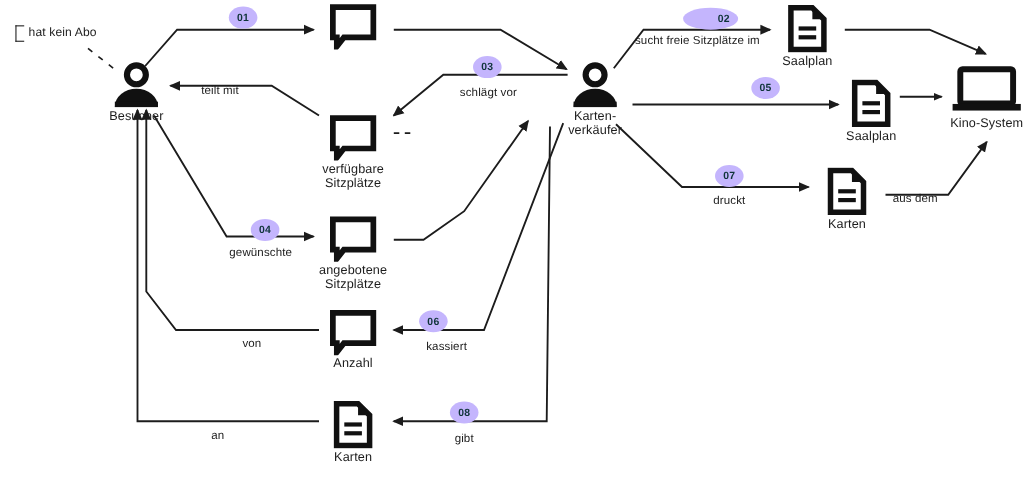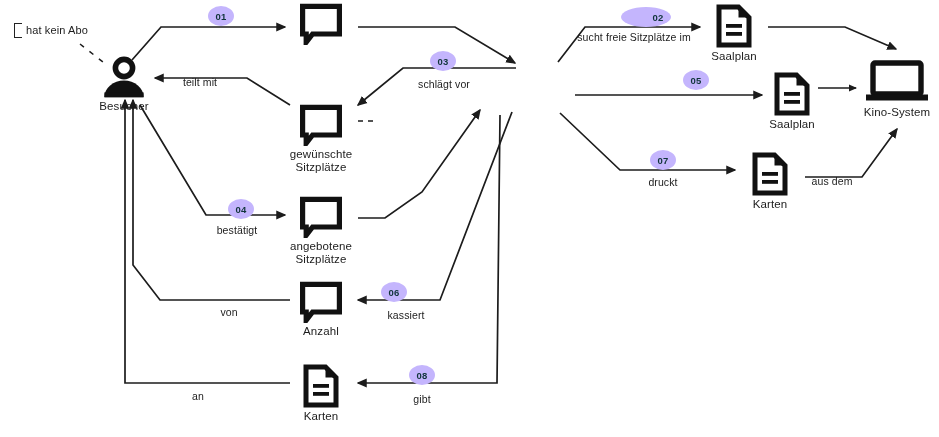--- a/index.html
+++ b/index.html
@@ -155,36 +155,47 @@
     <span class="glyph">
       <svg width="46" height="42" viewBox="0 0 46 42">
         <circle cx="23" cy="12" r="8.6" fill="none" stroke="#111" stroke-width="5.6"></circle>
         <path d="M 3.4 41 A 19.6 16.4 0 0 1 42.6 41 Z" fill="#111"></path>
         <rect x="3.4" y="36.4" width="39.2" height="5" fill="#111"></rect>
       </svg>
     </span>
     <span class="caption">Besucher</span>
   </div>
 
+  <div class="node" style="left:541px; top:56px;">
+    <span class="glyph">
+      <svg width="46" height="42" viewBox="0 0 46 42">
+        <circle cx="23" cy="12" r="8.6" fill="none" stroke="#111" stroke-width="5.6"></circle>
+        <path d="M 3.4 41 A 19.6 16.4 0 0 1 42.6 41 Z" fill="#111"></path>
+        <rect x="3.4" y="36.4" width="39.2" height="5" fill="#111"></rect>
+      </svg>
+    </span>
+    <span class="caption">Karten-
+verkäufer</span>
+  </div>
 
   <div class="node" style="left:321px; top:3px;">
     <span class="glyph">
       <svg width="46" height="42" viewBox="0 0 46 42">
         <path d="M 4.6 3.4 H 41.4 V 31 H 14.6 L 8.2 39.2 V 31 H 4.6 Z" fill="none" stroke="#111" stroke-width="5.2" stroke-linejoin="miter"></path>
       </svg>
     </span>
   </div>
 
   <div class="node" style="left:321px; top:104px;">
     <span class="glyph">
       <svg width="46" height="42" viewBox="0 0 46 42">
         <path d="M 4.6 3.4 H 41.4 V 31 H 14.6 L 8.2 39.2 V 31 H 4.6 Z" fill="none" stroke="#111" stroke-width="5.2" stroke-linejoin="miter"></path>
       </svg>
     </span>
-    <span class="caption">gewünschte
+    <span class="caption">verfügbare
 Sitzplätze</span>
   </div>
 
   <div class="node" style="left:321px; top:196px;">
     <span class="glyph">
       <svg width="46" height="42" viewBox="0 0 46 42">
         <path d="M 4.6 3.4 H 41.4 V 31 H 14.6 L 8.2 39.2 V 31 H 4.6 Z" fill="none" stroke="#111" stroke-width="5.2" stroke-linejoin="miter"></path>
       </svg>
     </span>
     <span class="caption">angebotene
@@ -263,21 +274,21 @@
   <div class="badge" style="left:443px; top:61px;">03</div>
   <div class="badge" style="left:241px; top:209px;">04</div>
   <div class="badge" style="left:663px; top:80px;margin-left:20px;">05</div>
   <div class="badge" style="left:394px; top:292px;">06</div>
   <div class="badge" style="left:663px; top:160px;">07</div>
   <div class="badge" style="left:422px; top:375px;">08</div>
 
   <div class="elabel" style="left:200px; top:32px;margin-top:44px;">teilt mit</div>
   <div class="elabel" style="left:634px; top:31px;">sucht freie Sitzplätze im</div>
   <div class="elabel" style="left:444px; top:78px;">schlägt vor</div>
-  <div class="elabel" style="left:237px; top:224px;">bestätigt</div>
+  <div class="elabel" style="left:237px; top:224px;">gewünschte</div>
   <div class="elabel" style="left:406px; top:309px;">kassiert</div>
   <div class="elabel" style="left:663px; top:176px;">druckt</div>
   <div class="elabel" style="left:422px; top:393px;">gibt</div>
 
   <div class="elabel" style="left:229px; top:306px;">von</div>
   <div class="elabel" style="left:198px; top:390px;">an</div>
   <div class="elabel" style="left:832px; top:175px;">aus dem</div>
 
   <div class="note" style="left:14px; top:23px;">
     <span class="bracket"></span>

